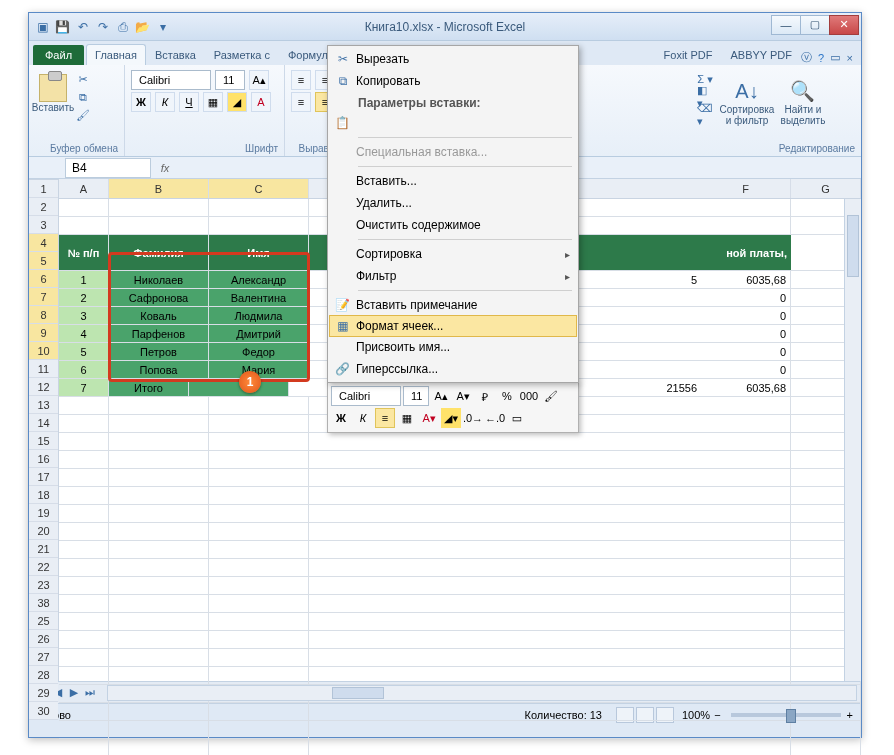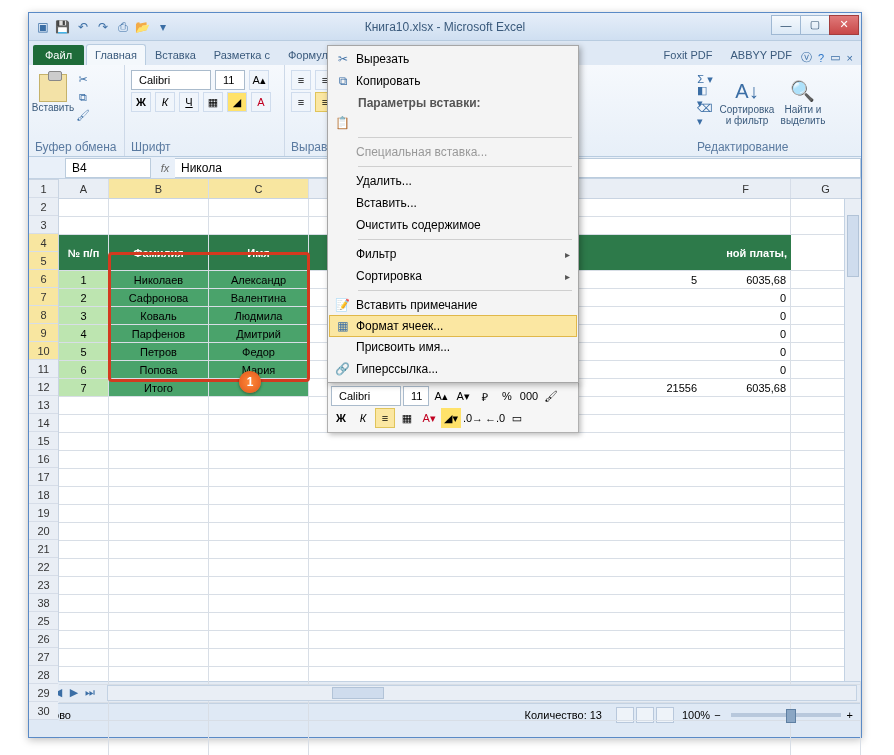--- a/index.html
+++ b/index.html
@@ -108,22 +108,22 @@
     display: flex;
     position: relative;
   }
   .group {
     border-right: 1px solid #cdd9e8;
     padding: 4px 6px 2px 6px;
     display: flex;
     flex-direction: column;
   }
   .group-label {
-    text-align: left;
-    font-size: 12px;
+    text-align: right;
+    font-size: 10px;
     color: #5a7aa0;
     margin-top: auto;
     padding-top: 2px;
   }
   .ribbon-row { display:flex; align-items:center; gap:4px; height:22px;}
   .paste-big {
     width:36px; height:48px;
     display:flex; flex-direction:column; align-items:center; justify-content:center;
     font-size:10px; color:#3a5a7c;
   }
@@ -325,21 +325,20 @@
           <span>Найти и выделить</span>
         </div>
       </div>
       <div class="group-label">Редактирование</div>
     </div>
   </div>
 
   <div class="fxbar">
     <div class="namebox">B4</div>
     <div class="fx-label">fx</div>
-    <div class="fx-input">Никола</div>
   </div>
 
   <div class="grid-area">
     <div class="rowhdrs">
       <div class="cornercell"></div>
       <div id="rowhdr-container">
           <div class="rowhdr">1</div>
           <div class="rowhdr">2</div>
           <div class="rowhdr">3</div>
           <div class="rowhdr hsel">4</div>
@@ -447,21 +446,21 @@
           <div class="row">
             <div class="cell num" style="width: 50px;">6</div>
             <div class="cell selgreen" style="width: 100px;">Попова</div>
             <div class="cell selgreen" style="width: 100px;">Мария</div>
             <div class="cell datacell" style="flex: 1 1 0%; border-right: none;"></div>
             <div class="cell datacell" style="width: 90px;">0</div>
             <div class="cell " style="width: 70px;"></div>
           </div>
           <div class="row">
             <div class="cell num" style="width: 50px;">7</div>
-            <div class="cell selgreen" style="width: 100px;">Итого</div>
+            <div class="cell selgreen" style="width: 80px;">Итого</div>
             <div class="cell selgreen" style="width: 100px;"></div>
             <div class="cell datacell" style="flex: 1 1 0%; border-right: none;">21556</div>
             <div class="cell datacell" style="width: 90px;">6035,68</div>
             <div class="cell " style="width: 70px;"></div>
           </div>
           <div class="row">
             <div class="cell " style="width: 50px;"></div>
             <div class="cell " style="width: 100px;"></div>
             <div class="cell " style="width: 100px;"></div>
             <div class="cell" style="flex: 1 1 0%; border-right: none;"></div>
@@ -641,38 +640,38 @@
           <span class="ci">📋</span>
         </div>
         <div class="ctx-sep"></div>
         <div class="ctx-item disabled">
           <span class="ci"></span>
             <span>Специальная вставка...</span>
         </div>
         <div class="ctx-sep"></div>
         <div class="ctx-item">
           <span class="ci"></span>
+            <span>Вставить...</span>
+        </div>
+        <div class="ctx-item">
+          <span class="ci"></span>
             <span>Удалить...</span>
-        </div>
-        <div class="ctx-item">
-          <span class="ci"></span>
-            <span>Вставить...</span>
         </div>
         <div class="ctx-item">
           <span class="ci"></span>
             <span>Очистить содержимое</span>
         </div>
         <div class="ctx-sep"></div>
         <div class="ctx-item ctx-sub">
           <span class="ci"></span>
-            <span>Фильтр</span>
+            <span>Сортировка</span>
         </div>
         <div class="ctx-item ctx-sub">
           <span class="ci"></span>
-            <span>Сортировка</span>
+            <span>Фильтр</span>
         </div>
         <div class="ctx-sep"></div>
         <div class="ctx-item">
           <span class="ci">📝</span>
           <span>Вставить примечание</span>
         </div>
         <div class="ctx-item hover">
           <span class="ci">▦</span>
           <span>Формат ячеек...</span>
         </div>

